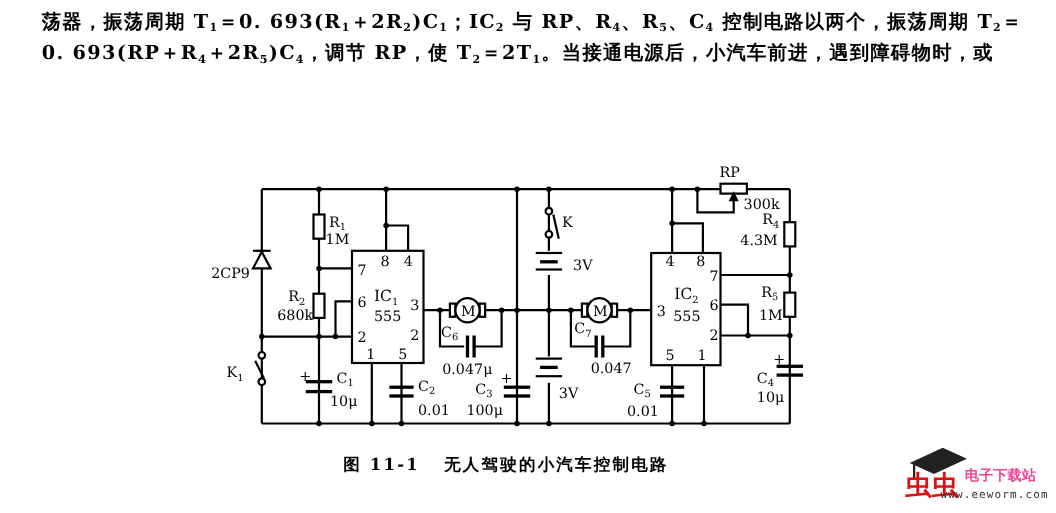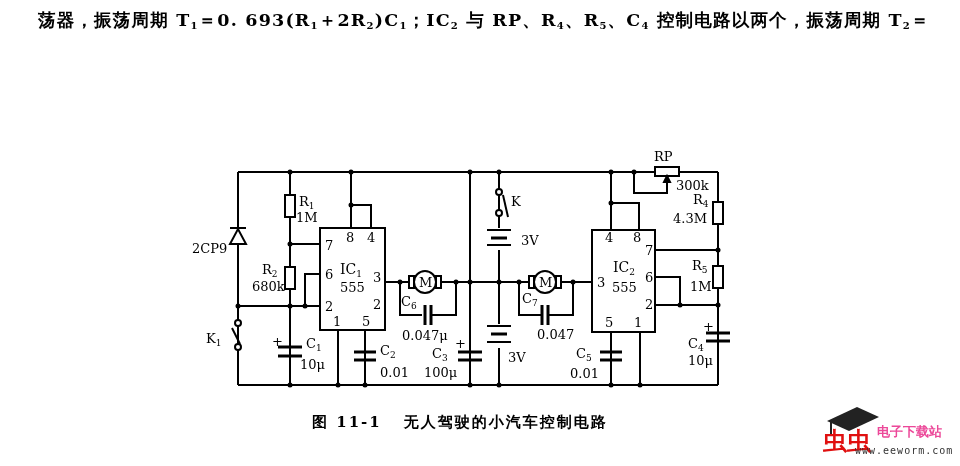--- a/index.html
+++ b/index.html
@@ -16,20 +16,21 @@
   .logo{position:absolute;left:815px;top:405px;width:145px;height:60px;}
   .logo .cn{position:absolute;left:62px;top:18px;font-family:"DejaVu Sans",sans-serif;font-size:13px;font-weight:bold;color:#ec4899;}
   .logo .url{position:absolute;left:40px;top:40px;font-family:"DejaVu Sans Mono",monospace;font-size:10px;color:#333;letter-spacing:1px;text-align:right;}
   .logo .bug{position:absolute;top:20px;font-size:24px;font-weight:bold;color:#e01010;font-family:"DejaVu Sans",sans-serif;}
 </style>
 </head>
 <body>
 
 <div class="para">
   <p><span>荡器，振荡周期 T</span><sub>1</sub><span>＝0. 693(R</span><sub>1</sub><span>＋2R</span><sub>2</sub><span>)C</span><sub>1</sub><span>；IC</span><sub>2</sub><span> 与 RP、R</span><sub>4</sub><span>、R</span><sub>5</sub><span>、C</span><sub>4</sub><span> 控制电路以两个，振荡周期 T</span><sub>2</sub><span>＝</span></p>
+  <p><span>0. 693(RP＋R</span><sub>4</sub><span>＋2R</span><sub>5</sub><span>)C</span><sub>4</sub><span>，调节 RP，使 T</span><sub>2</sub><span>＝2T</span><sub>1</sub><span>。当接通电源后，小汽车前进，遇到障碍物时，或</span></p>
 </div>
 
 <svg width="960" height="466" stroke="#000" stroke-width="2" fill="none">
 
   <line x1="238" y1="172" x2="718" y2="172"></line>
 
   <line x1="238" y1="385" x2="718" y2="385"></line>
 
   <line x1="238" y1="172" x2="238" y2="385"></line>
 

